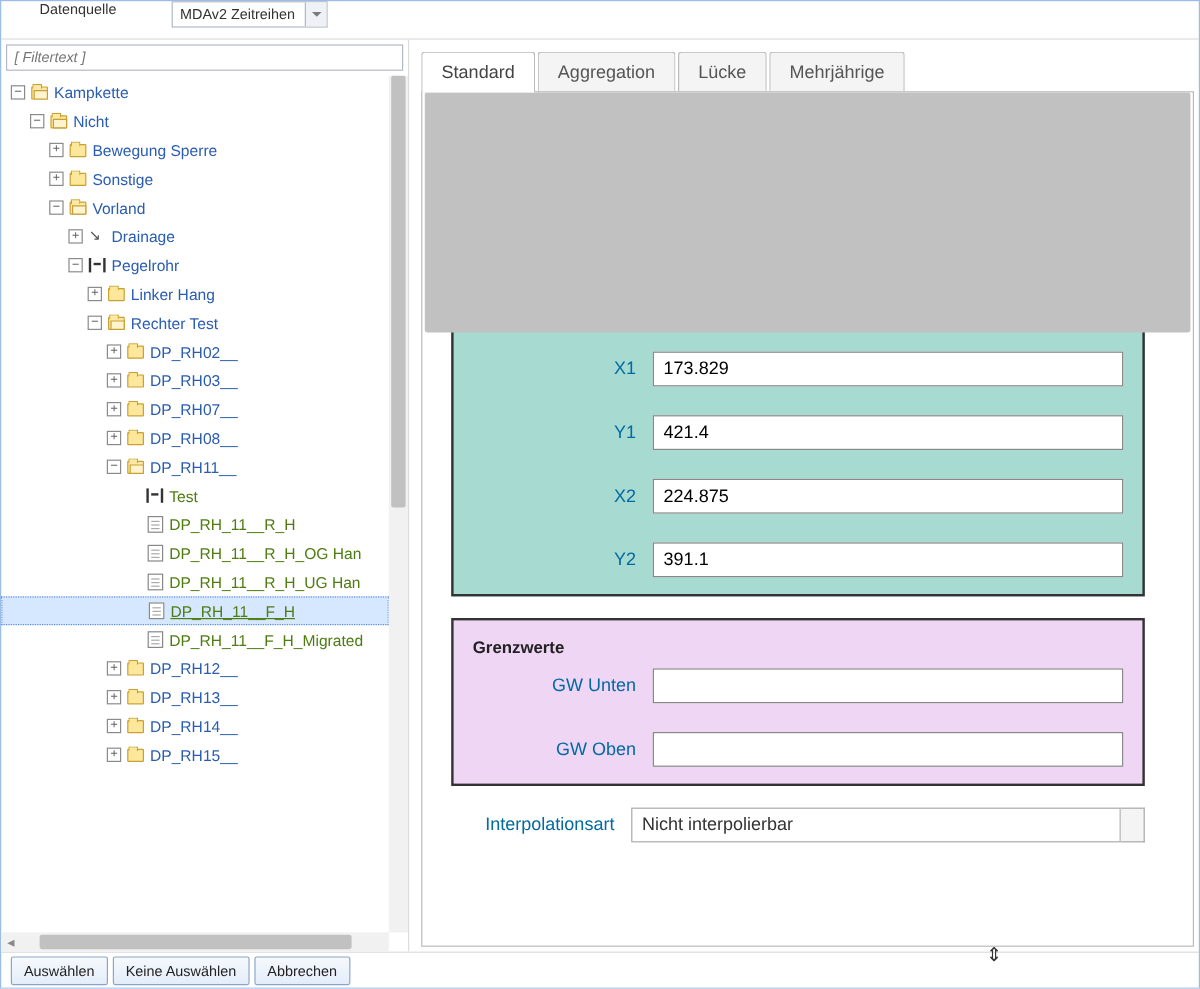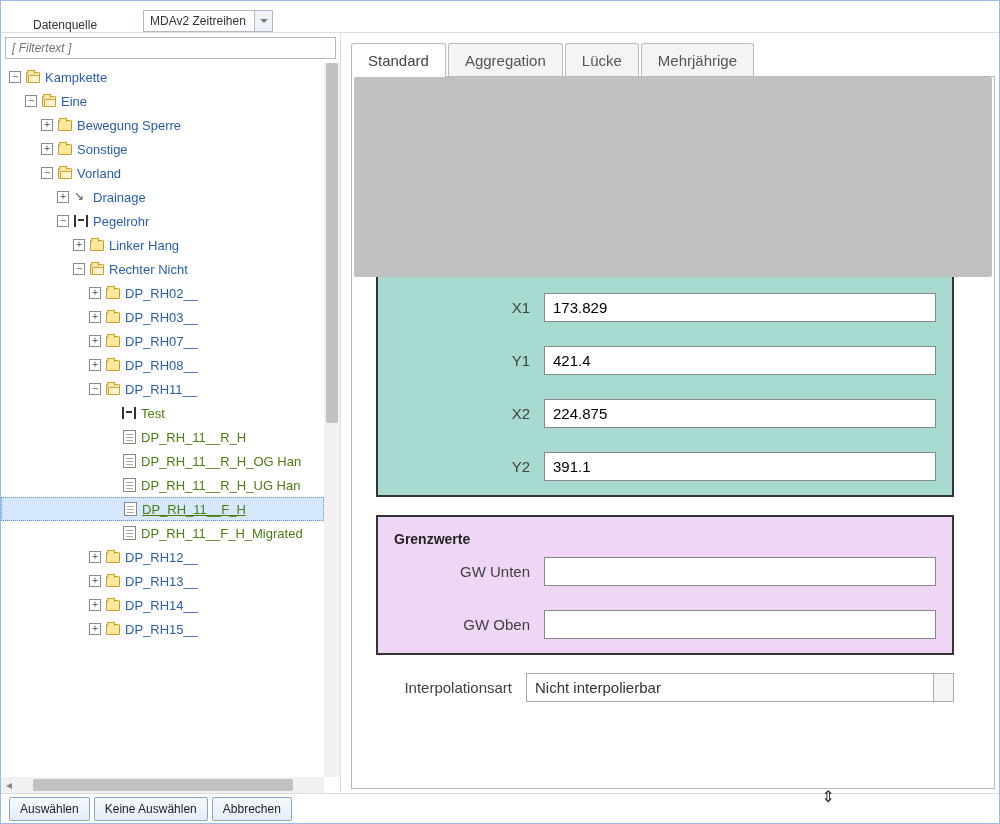--- a/index.html
+++ b/index.html
@@ -1,21 +1,21 @@
 <!DOCTYPE html>
 <html><head>
 <meta charset="utf-8">
 <style>
 * { box-sizing: border-box; margin: 0; padding: 0; }
 body { font-family: Arial, Helvetica, sans-serif; font-size: 12px; color: #333; background: #fff; width: 1000px; height: 824px; overflow: hidden; position: relative; }
 .dialog { width: 1000px; height: 824px; display: flex; flex-direction: column; border: 1px solid #99bce8; }
 .titlebar { background: linear-gradient(#d7e8f8, #c1d9ef); height: 22px; display: flex; align-items: center; padding: 0 6px; font-size: 11px; color: #15428b; border-bottom: 1px solid #99bce8; }
 .titlebar .title-text { flex: 1; }
 .titlebar .close { width: 14px; height: 14px; color: #7a8fae; font-size: 13px; cursor: pointer; text-align: center; }
-.toolbar { height: 32px; display: flex; align-items: flex-end; padding: 0 8px; border-bottom: 1px solid #ddd; }
+.toolbar { height: 32px; display: flex; align-items: flex-start; padding: 0 8px; border-bottom: 1px solid #ddd; }
 .toolbar-label { margin: 0 8px 0 24px; color: #333; font-size: 12px; }
 .select-wrap { display: inline-flex; border: 1px solid #b5b8c8; background: #fff; height: 22px; margin-left: 38px; }
 .select-wrap .sel-text { padding: 3px 6px; font-size: 12px; min-width: 110px; }
 .select-wrap .sel-btn { width: 18px; border-left: 1px solid #b5b8c8; background: #eef1f6; display: flex; align-items: center; justify-content: center; cursor: pointer; }
 .select-wrap .arrow-down { width: 0; height: 0; border-left: 4px solid transparent; border-right: 4px solid transparent; border-top: 4px solid #7a7a7a; }
 .body { flex: 1; display: flex; overflow: hidden; }
 .left-panel { width: 340px; display: flex; flex-direction: column; border-right: 1px solid #ddd; }
 .filter-box { padding: 4px; }
 .filter-input { width: 100%; height: 22px; border: 1px solid #b5b8c8; padding: 2px 6px; font-style: italic; color: #999; font-size: 12px; }
 .tree-scroll { flex: 1; overflow: hidden; position: relative; }
@@ -46,21 +46,21 @@
 .hscroll .arrow-l, .hscroll .arrow-r { width: 16px; height: 16px; display: flex; align-items: center; justify-content: center; color: #888; }
 .right-panel { flex: 1; padding: 10px 4px 4px 10px; display: flex; flex-direction: column; overflow: hidden; }
 .tabs { display: flex; }
 .tab { border: 1px solid #bbb; border-bottom: none; padding: 8px 16px; font-size: 15px; color: #555; background: #f4f4f4; cursor: pointer; margin-right: 2px; border-radius: 3px 3px 0 0; }
 .tab.active { background: #fff; color: #444; position: relative; z-index: 2; }
 .tab-body-wrap { flex: 1; position: relative; border: 1px solid #bbb; margin-top: -1px; background: #fff; }
 .tab-body { position: absolute; inset: 0 16px 0 0; overflow: hidden; padding: 18px 24px; }
 .tab-body-wrap .vscroll2 .thumb { position: absolute; left: 2px; right: 2px; background: #c1c1c1; border-radius: 2px; }
 h1 { font-size: 28px; font-weight: bold; color: #222; margin-bottom: 24px; }
 .form-row { display: flex; align-items: center; margin-bottom: 18px; }
-.form-row .lbl { width: 150px; text-align: right; padding-right: 14px; font-size: 15px; color: #404040; }
+.form-row .lbl { width: 150px; text-align: right; padding-right: 14px; font-size: 15px; color: #0369a1; }
 .form-row .val { flex: 1; }
 .readonly { background: #eee; border: 1px solid #ccc; padding: 5px 8px; color: #666; font-size: 15px; width: 100%; }
 .textinput { width: 100%; border: 1px solid #888; padding: 5px 8px; font-size: 15px; background: #fff; }
 .fieldset { border: 2px solid #333; padding: 14px 16px 6px; margin-bottom: 18px; }
 .fieldset.teal { background: #a7dbd1; }
 .fieldset.pink { background: #f0d6f5; }
 .fieldset .legend { font-weight: bold; font-size: 14px; color: #222; margin-bottom: 10px; }
 .fieldset .form-row { margin-bottom: 24px; }
 .fieldset .form-row:last-child { margin-bottom: 8px; }
 .select2 { display: flex; width: 100%; }
@@ -102,21 +102,21 @@
                 <span class="folder-open"></span>
               </span>
               <span class="node-label">Kampkette</span>
             </div>
           <div class="tree-row">
               <span class="ind" style="width:20px"></span>
               <span class="exp">−</span>
               <span class="icon">
                 <span class="folder-open"></span>
               </span>
-              <span class="node-label">Eine</span>
+              <span class="node-label">Nicht</span>
             </div>
           <div class="tree-row">
               <span class="ind" style="width:36px"></span>
               <span class="exp">+</span>
               <span class="icon">
                 <span class="folder-closed"></span>
               </span>
               <span class="node-label">Bewegung Sperre</span>
             </div>
           <div class="tree-row">
@@ -158,21 +158,21 @@
                 <span class="folder-closed"></span>
               </span>
               <span class="node-label">Linker Hang</span>
             </div>
           <div class="tree-row">
               <span class="ind" style="width:68px"></span>
               <span class="exp">−</span>
               <span class="icon">
                 <span class="folder-open"></span>
               </span>
-              <span class="node-label">Rechter Nicht</span>
+              <span class="node-label">Rechter Test</span>
             </div>
           <div class="tree-row">
               <span class="ind" style="width:84px"></span>
               <span class="exp">+</span>
               <span class="icon">
                 <span class="folder-closed"></span>
               </span>
               <span class="node-label">DP_RH02__</span>
             </div>
           <div class="tree-row">

